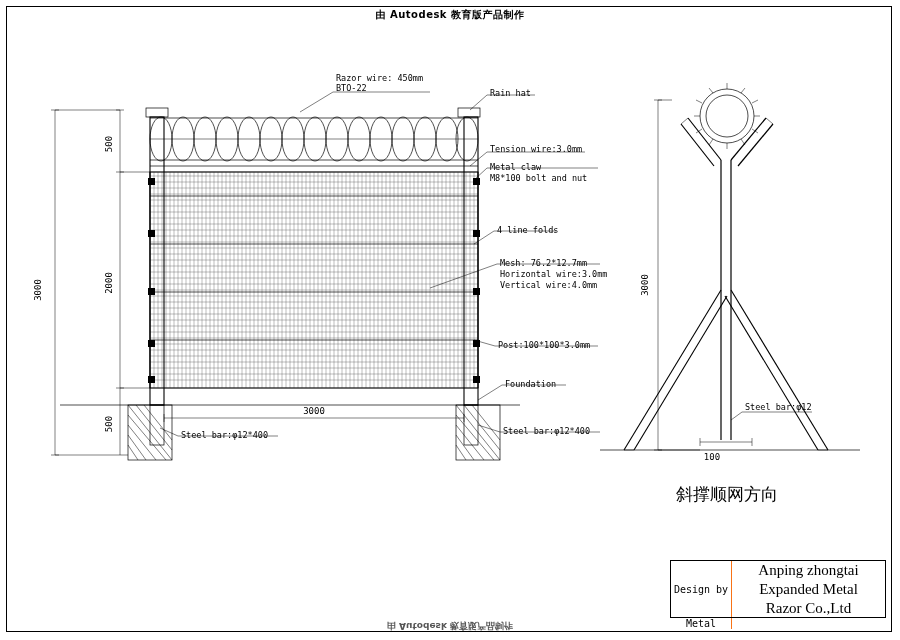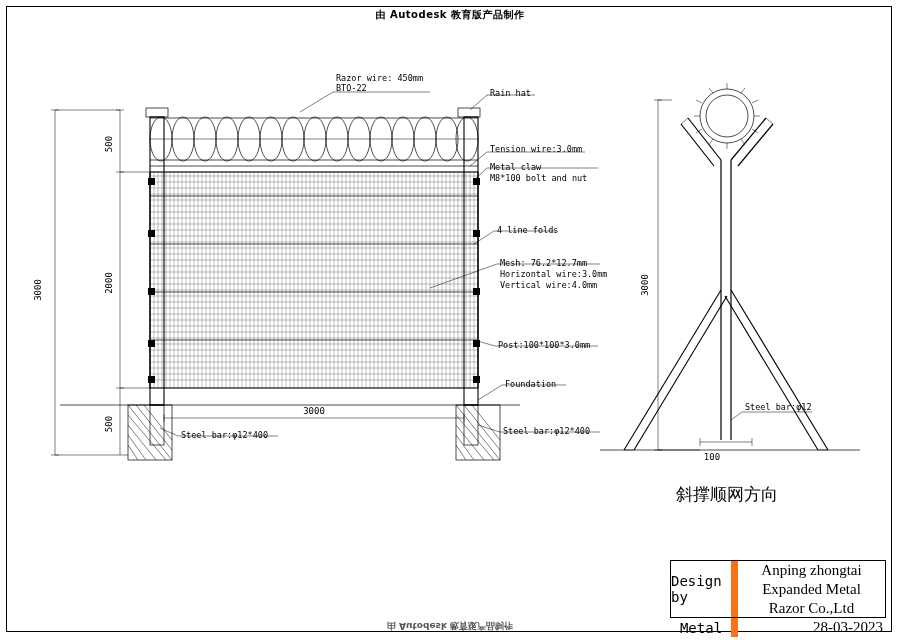--- a/index.html
+++ b/index.html
@@ -39,22 +39,22 @@
   .hair{stroke:#000;stroke-width:.5;fill:none;}
   .mesh{stroke:#555;stroke-width:.4;fill:none;}
   .tb{
     position:absolute;
     left:670px;top:560px;width:216px;height:58px;
     border:1px solid #000;box-sizing:border-box;
     display:flex;flex-direction:column;
   }
   .tb-row{display:flex;flex:1;border-bottom:1px solid #000;}
   .tb-row:last-child{border-bottom:none;}
-  .tb-c1{width:60px;border-right:7px solid #f97316;display:flex;align-items:center;justify-content:center;
-    font-family:"DejaVu Sans Mono",monospace;font-size:14px;}
+  .tb-c1{width:60px;border-right:1px solid #f97316;display:flex;align-items:center;justify-content:center;
+    font-family:"DejaVu Sans Mono",monospace;font-size:10px;}
   .tb-c2{flex:1;display:flex;align-items:center;justify-content:flex-end;text-align:center;
     font-family:Liberation Serif, serif;font-size:15px;line-height:1.25;padding:0 2px;}
 </style>
 </head>
 <body>
 
 <div class="sheet">
 
   <div class="border-outer"></div>
 
@@ -409,17 +409,16 @@
       <div class="tb-c1">Design by</div>
       <div class="tb-c2">
         <div>
           <div>Anping zhongtai Expanded Metal</div>
           <div>Razor Co.,Ltd</div>
         </div>
       </div>
     </div>
     <div class="tb-row">
       <div class="tb-c1">Metal</div>
-      <div class="tb-c2">28-03-2023</div>
     </div>
   </div>
 
 </div>
 
 </body></html>

